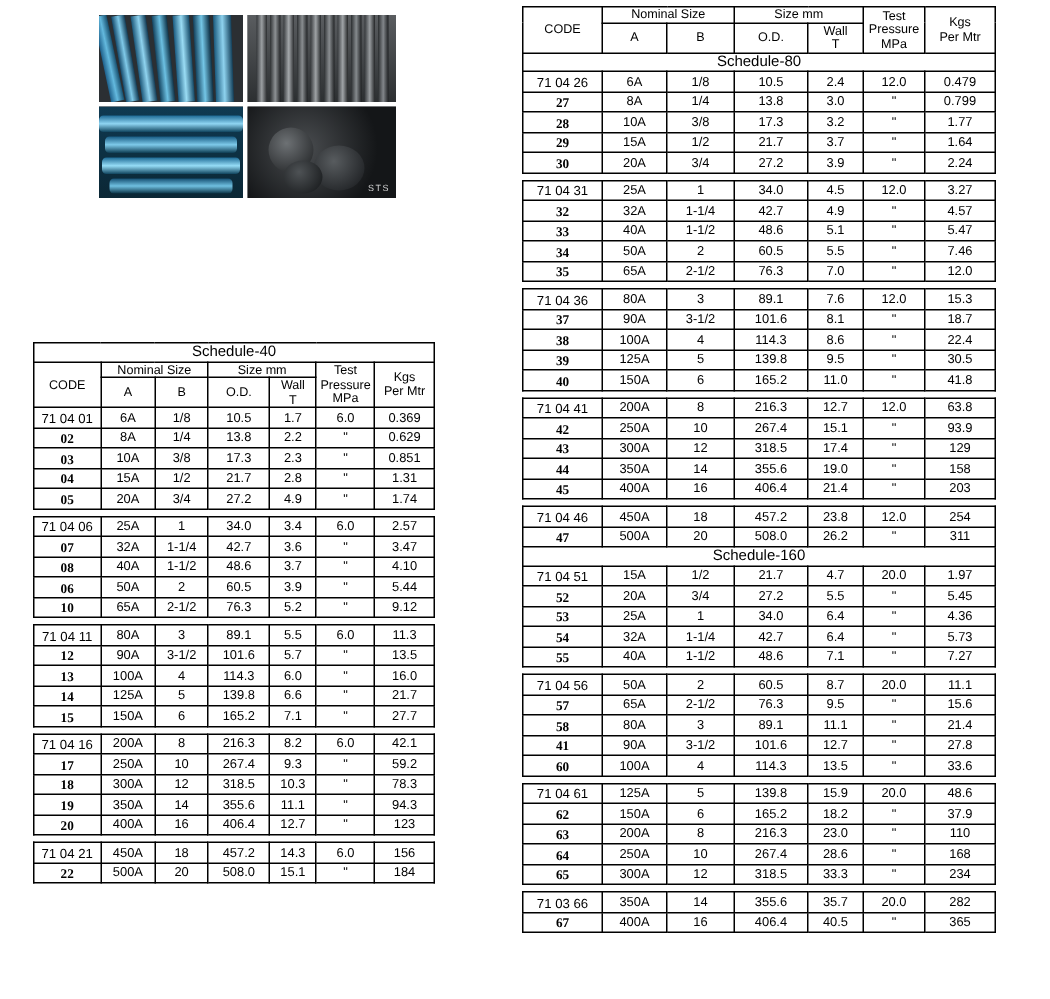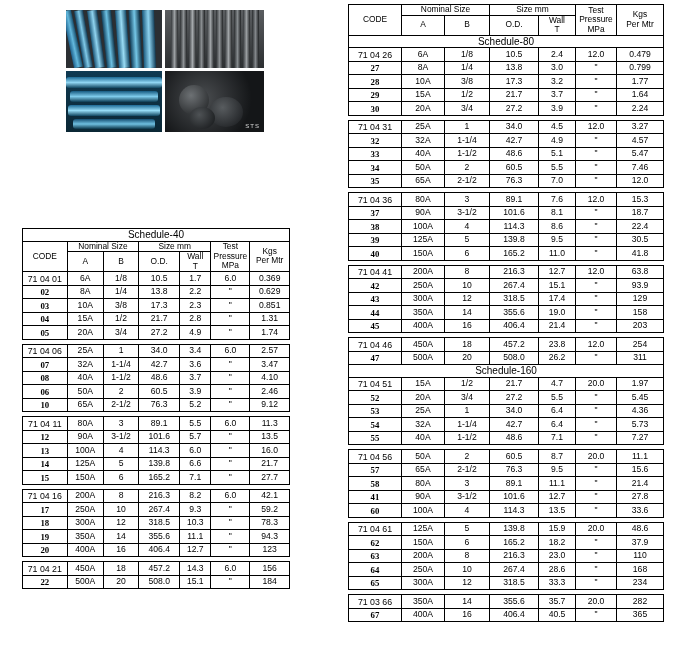--- a/index.html
+++ b/index.html
@@ -199,21 +199,21 @@
               <td>"</td>
               <td>4.10</td>
             </tr>
         <tr class="tall">
               <td class="code-col sub">06</td>
               <td>50A</td>
               <td>2</td>
               <td>60.5</td>
               <td>3.9</td>
               <td>"</td>
-              <td>2.46</td>
+              <td>5.44</td>
             </tr>
         <tr class="tall">
               <td class="code-col sub">10</td>
               <td>65A</td>
               <td>2-1/2</td>
               <td>76.3</td>
               <td>5.2</td>
               <td>"</td>
               <td>9.12</td>
             </tr>

